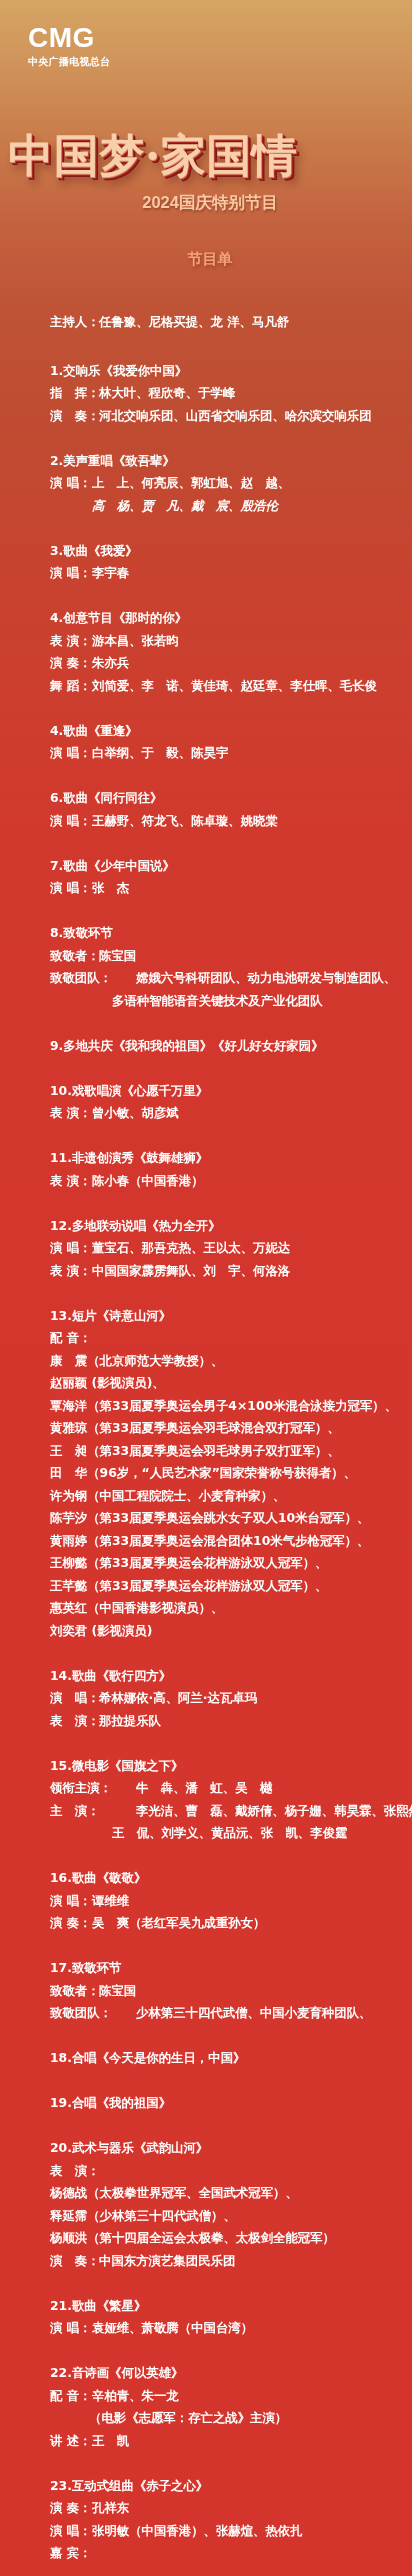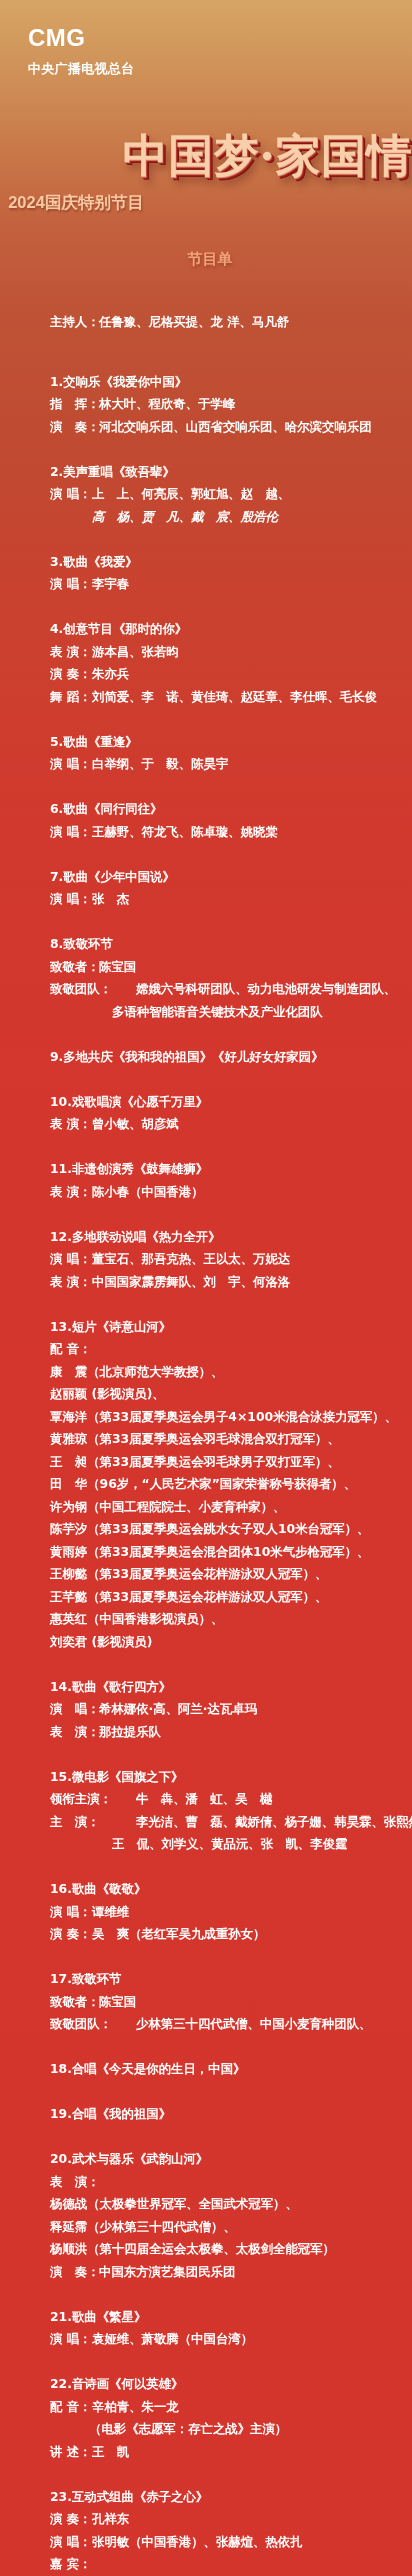--- a/index.html
+++ b/index.html
@@ -24,61 +24,61 @@
         #C9422F 592px,
         #D1392D 824px,
         #D3362D 1133px,
         var(--bg-bottom) 3221px);
       font-family:"DejaVu Sans","Liberation Sans",sans-serif;
     }
     
     .logo{position:absolute;left:28px;top:26px;width:64px;}
     .logo-mark{
       display:block;font-family:"Liberation Sans",sans-serif;font-weight:700;
-      font-size:24px;line-height:24px;letter-spacing:0.5px;color:#FFFFFF;
+      font-size:28px;line-height:24px;letter-spacing:0.5px;color:#FFFFFF;
     }
     .logo-org{
-      display:block;margin-top:15px;font-family:Liberation Serif, serif;font-weight:700;
-      font-size:13px;line-height:8.2px;letter-spacing:0.3px;color:#FFFFFF;white-space:nowrap;
+      display:block;margin-top:8px;font-family:Liberation Serif, serif;font-weight:700;
+      font-size:10px;line-height:8.2px;letter-spacing:0.3px;color:#FFFFFF;white-space:nowrap;
     }
     .title{
-      position:absolute;top:127px;left:8.2px;right:0;text-align:right;
+      position:absolute;top:127px;left:8.2px;right:0;text-align:left;
       font-family:"DejaVu Serif","Liberation Serif",serif;font-weight:700;
       font-size:45px;line-height:57px;letter-spacing:0.5px;white-space:nowrap;
       color:var(--title-face);
       text-shadow:
         0.5px 0.5px 0 #D98A6A,
         1px 1px 0 #B8322A,
         1.5px 1.5px 0 var(--title-extrude),
         2.1px 2.1px 0 #961D18,
         2.6px 2.6px 0 #861714,
         3.1px 3.1px 0 #7A1411,
         5.2px 7.2px 8.2px rgba(80,20,10,.45);
     }
     .subtitle{
-      position:absolute;top:192px;left:8.2px;right:0;
+      position:absolute;top:192px;left:8.2px;right:0;text-align:center;
       font-family:"Liberation Sans",sans-serif;font-weight:700;
       font-size:16.5px;line-height:20.6px;color:var(--subtitle);white-space:nowrap;
       text-shadow:1px 1.5px 2.1px rgba(110,35,20,.45);
     }
     .section-title{
       position:absolute;top:246px;left:8.2px;right:0;text-align:center;
       font-family:"DejaVu Sans",sans-serif;font-weight:700;
       font-size:15px;line-height:26px;color:var(--section-title);white-space:nowrap;
       text-shadow:1px 1.5px 3.1px rgba(110,30,15,.4);
     }
     
     .content{
       position:absolute;top:311px;left:50px;right:0;
       font-family:"DejaVu Sans",sans-serif;font-weight:700;
       font-size:12.4px;line-height:22.5px;color:var(--body-text);
     }
     .line,.item-title{height:22.5px;white-space:pre;overflow:visible;}
     .item{margin-bottom:22.5px;}
-    .hosts{margin-bottom:37px;}
+    .hosts{margin-bottom:26px;}
     .lbl{display:inline-block;white-space:pre;}
     .lbl.n{width:42px;}
     .lbl.w{width:49px;}
     .lbl.w5{width:86px;}
     .ind-n{padding-left:42px;font-style:italic;}
     .ind-w5{padding-left:62px;}
     .ind-22{padding-left:39px;}
   </style>
 </head>
 <body>
@@ -113,21 +113,21 @@
   </section>
 
   <section class="item">
     <div class="item-title">4.创意节目《那时的你》</div>
     <div class="line"><span class="lbl n">表 演：</span><span class="val">游本昌、张若昀</span></div>
     <div class="line"><span class="lbl n">演 奏：</span><span class="val">朱亦兵</span></div>
     <div class="line"><span class="lbl n">舞 蹈：</span><span class="val">刘简爱、李　诺、黄佳琦、赵廷章、李仕晖、毛长俊</span></div>
   </section>
 
   <section class="item">
-    <div class="item-title">5.歌曲《重逢》</div>
+    <div class="item-title">4.歌曲《重逢》</div>
     <div class="line"><span class="lbl n">演 唱：</span><span class="val">白举纲、于　毅、陈昊宇</span></div>
   </section>
 
   <section class="item">
     <div class="item-title">6.歌曲《同行同往》</div>
     <div class="line"><span class="lbl n">演 唱：</span><span class="val">王赫野、符龙飞、陈卓璇、姚晓棠</span></div>
   </section>
 
   <section class="item">
     <div class="item-title">7.歌曲《少年中国说》</div>

